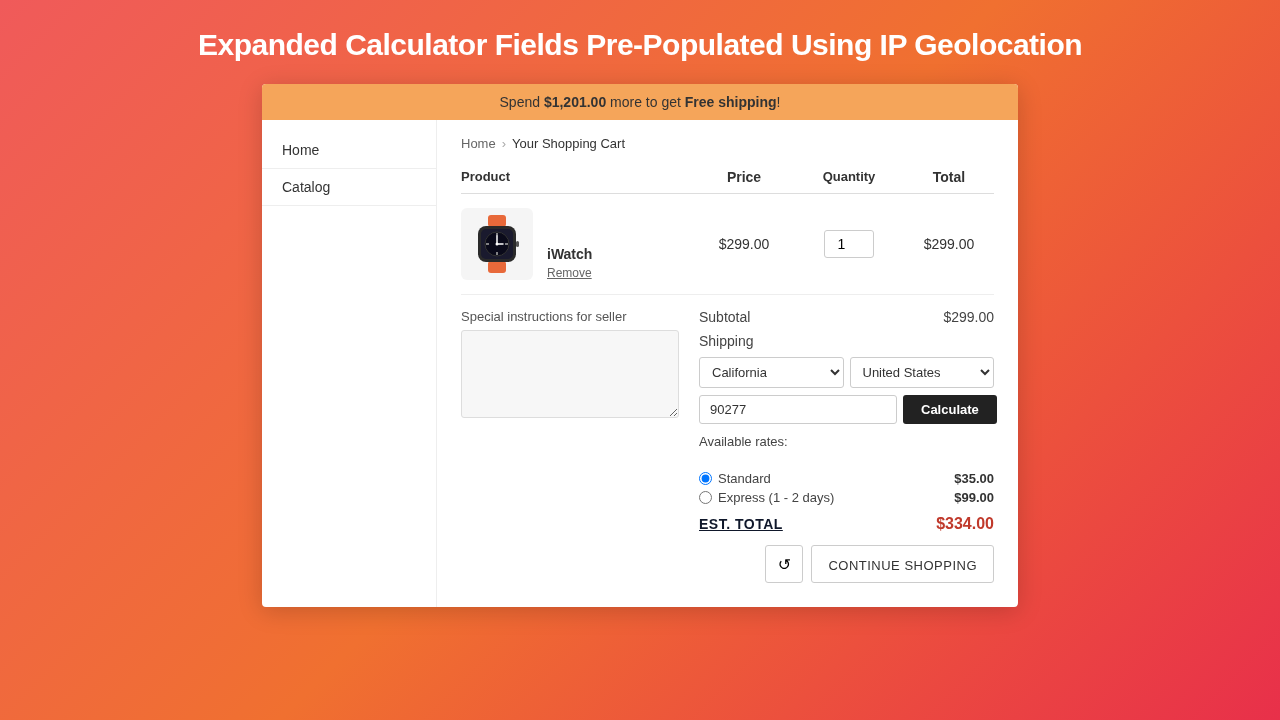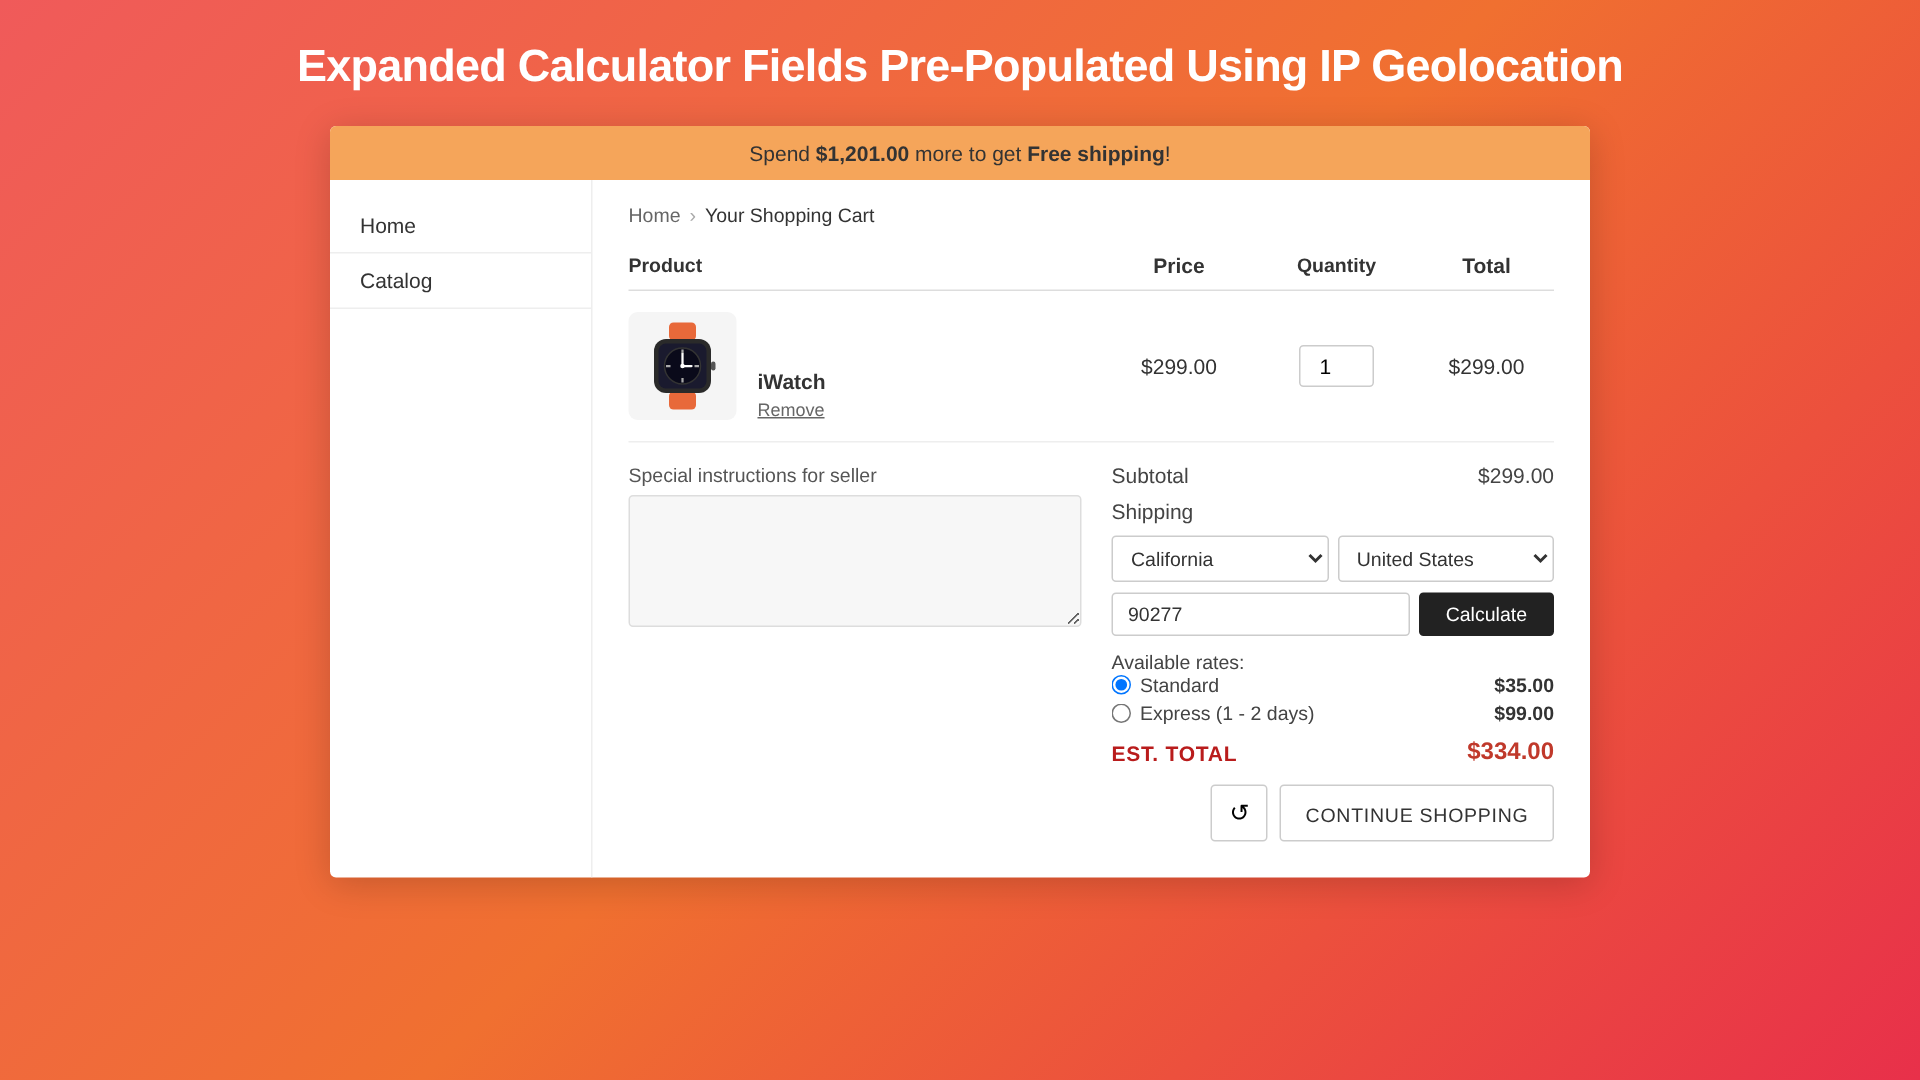--- a/index.html
+++ b/index.html
@@ -18,21 +18,21 @@
     .page-title {
       color: white;
       font-size: 30px;
       font-weight: 700;
       margin: 28px 0 22px 0;
       text-align: right;
       letter-spacing: -0.5px;
     }
 
     .cart-container {
-      width: 840px;
+      width: 756px;
       background: #fff;
       border-radius: 4px;
       overflow: hidden;
       box-shadow: 0 4px 24px rgba(0,0,0,0.18);
     }
 
     .shipping-banner {
       background: #f5a55a;
       text-align: center;
       padding: 10px 16px;
@@ -265,34 +265,34 @@
       color: #333;
     }
 
     .calculate-btn {
       background: #222;
       color: white;
       border: none;
       border-radius: 3px;
       padding: 6px 18px;
       font-size: 13px;
-      font-weight: 400;
+      font-weight: 700;
       cursor: pointer;
       white-space: nowrap;
     }
 
     .available-rates {
       font-size: 13px;
       color: #444;
       margin-bottom: 10px;
     }
 
     .available-rates .rates-label {
       font-weight: 500;
-      margin-bottom: 0;
+      margin-bottom: 22px;
     }
 
     .rate-option {
       display: flex;
       justify-content: space-between;
       align-items: center;
       margin-bottom: 4px;
     }
 
     .rate-left {
@@ -310,22 +310,23 @@
       display: flex;
       justify-content: space-between;
       align-items: center;
       margin-top: 6px;
       margin-bottom: 12px;
     }
 
     .est-total-label {
       font-size: 14px;
       font-weight: 700;
-      color: #b91c1c;
+      color: #0f172a;
       letter-spacing: 0.5px;
+      text-decoration: underline;
     }
 
     .est-total-value {
       font-size: 16px;
       font-weight: 700;
       color: #c0392b;
     }
 
     .action-buttons {
       display: flex;

